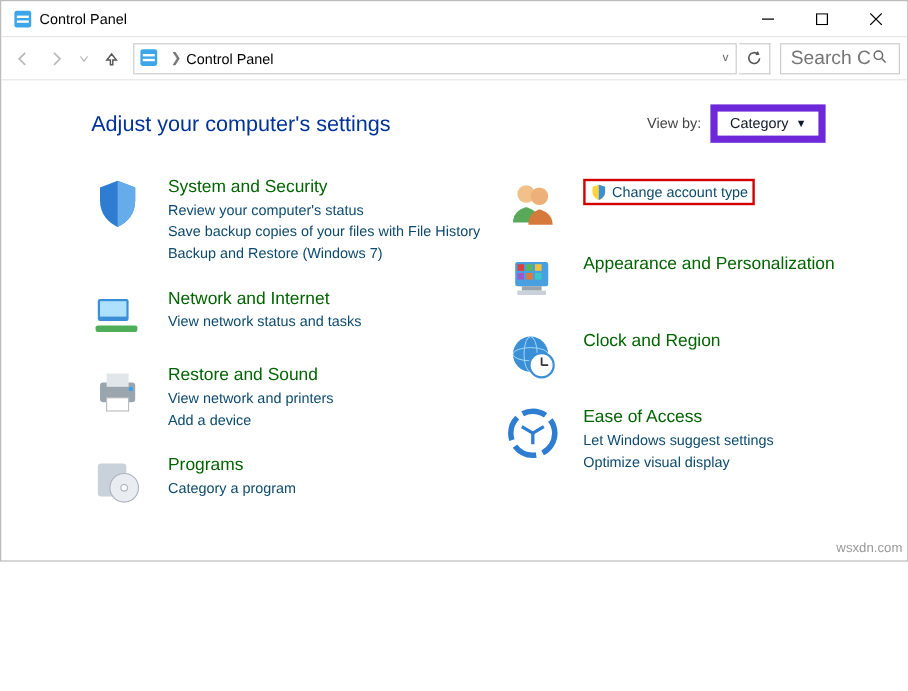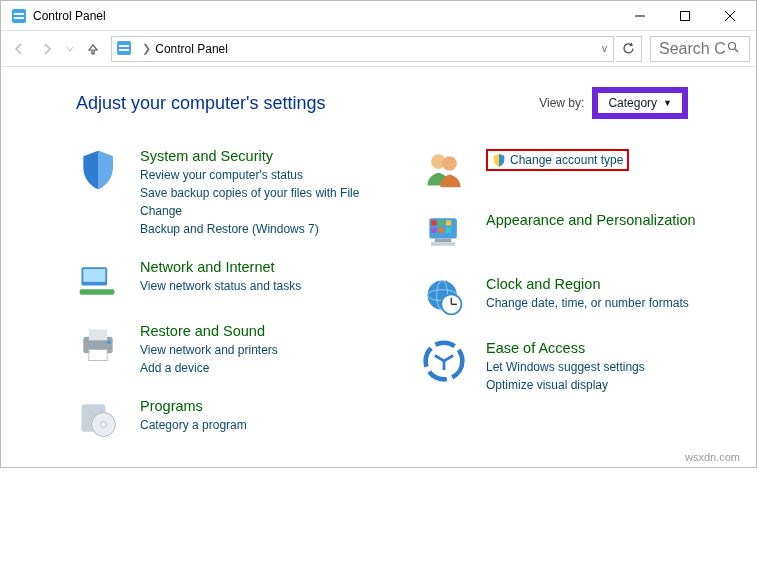--- a/index.html
+++ b/index.html
@@ -32,21 +32,21 @@
   .viewby-box .caret { margin-left:6px; font-size:9px;}
   .columns { display:flex; gap: 20px;}
   .col { flex:1; display:flex; flex-direction:column; gap: 20px;}
   .category { display:flex; gap:20px; }
   .cat-icon { width:44px; height:44px; flex-shrink:0; }
   .cat-body { display:flex; flex-direction:column; }
   .cat-title { color:#006400; font-size:14.5px; line-height:1.3; }
   .cat-link { color:#0c4a6e; font-size:12px; line-height:1.5; }
   .highlight { border: 2.5px solid #d30000; padding: 2px 4px; display:inline-flex; align-items:center; gap:4px; margin-top:2px; margin-bottom:2px;text-align:center;}
   .shield { width:14px; height:14px; flex-shrink:0;}
-  .watermark { position:absolute; right:16px; bottom:4px; font-size:11px; color:#999;}
+  .watermark { position:absolute; right:4px; bottom:4px; font-size:11px; color:#999;}
 </style>
 </head>
 <body>
 
 <div class="window">
 
   <div class="titlebar">
     <div class="title-icon">
       <svg width="16" height="16" viewBox="0 0 16 16">
           <rect x="1" y="1" width="14" height="14" rx="2" fill="#3da6e8"></rect>
@@ -148,21 +148,21 @@
         <div class="category">
           <div class="cat-icon">
             <svg viewBox="0 0 48 48" width="44" height="44">
                 <path d="M24 4 L40 10 V22 C40 34 33 42 24 46 C15 42 8 34 8 22 V10 Z" fill="#2e7dd1"></path>
                 <path d="M24 4 L40 10 V22 C40 34 33 42 24 46 Z" fill="#67acea"></path>
               </svg>
           </div>
           <div class="cat-body">
             <a class="cat-title">System and Security</a>
             <a class="cat-link">Review your computer's status</a>
-            <a class="cat-link">Save backup copies of your files with File Change</a>
+            <a class="cat-link">Save backup copies of your files with File History</a>
             <a class="cat-link">Backup and Restore (Windows 7)</a>
           </div>
         </div>
 
         <div class="category">
           <div class="cat-icon">
             <svg viewBox="0 0 48 48" width="44" height="44">
                 <rect x="6" y="10" width="28" height="20" rx="2" fill="#3a8fd6"></rect>
                 <rect x="8" y="12" width="24" height="14" fill="#aee0ff"></rect>
                 <rect x="4" y="34" width="38" height="6" rx="2" fill="#4fae5a"></rect>
@@ -254,21 +254,20 @@
                 <circle cx="22" cy="22" r="16" fill="#3a8fd6"></circle>
                 <ellipse cx="22" cy="22" rx="16" ry="6" fill="none" stroke="#aee0ff" stroke-width="0.8"></ellipse>
                 <ellipse cx="22" cy="22" rx="6" ry="16" fill="none" stroke="#aee0ff" stroke-width="0.8"></ellipse>
                 <circle cx="32" cy="32" r="11" fill="#fff" stroke="#3a8fd6" stroke-width="2"></circle>
                 <line x1="32" y1="32" x2="32" y2="25" stroke="#333" stroke-width="1.6"></line>
                 <line x1="32" y1="32" x2="38" y2="32" stroke="#333" stroke-width="1.6"></line>
               </svg>
           </div>
           <div class="cat-body">
             <a class="cat-title">Clock and Region</a>
-            <a class="cat-link">Change date, time, or number formats</a>
           </div>
         </div>
 
         <div class="category">
           <div class="cat-icon">
             <svg viewBox="0 0 48 48" width="44" height="44">
                 <circle cx="24" cy="24" r="20" fill="none" stroke="#2e7dd1" stroke-width="5" stroke-dasharray="22 6"></circle>
                 <path d="M14 18 L24 24 L34 18" fill="none" stroke="#2e7dd1" stroke-width="3"></path>
                 <path d="M24 24 L24 34" stroke="#2e7dd1" stroke-width="3"></path>
               </svg>

